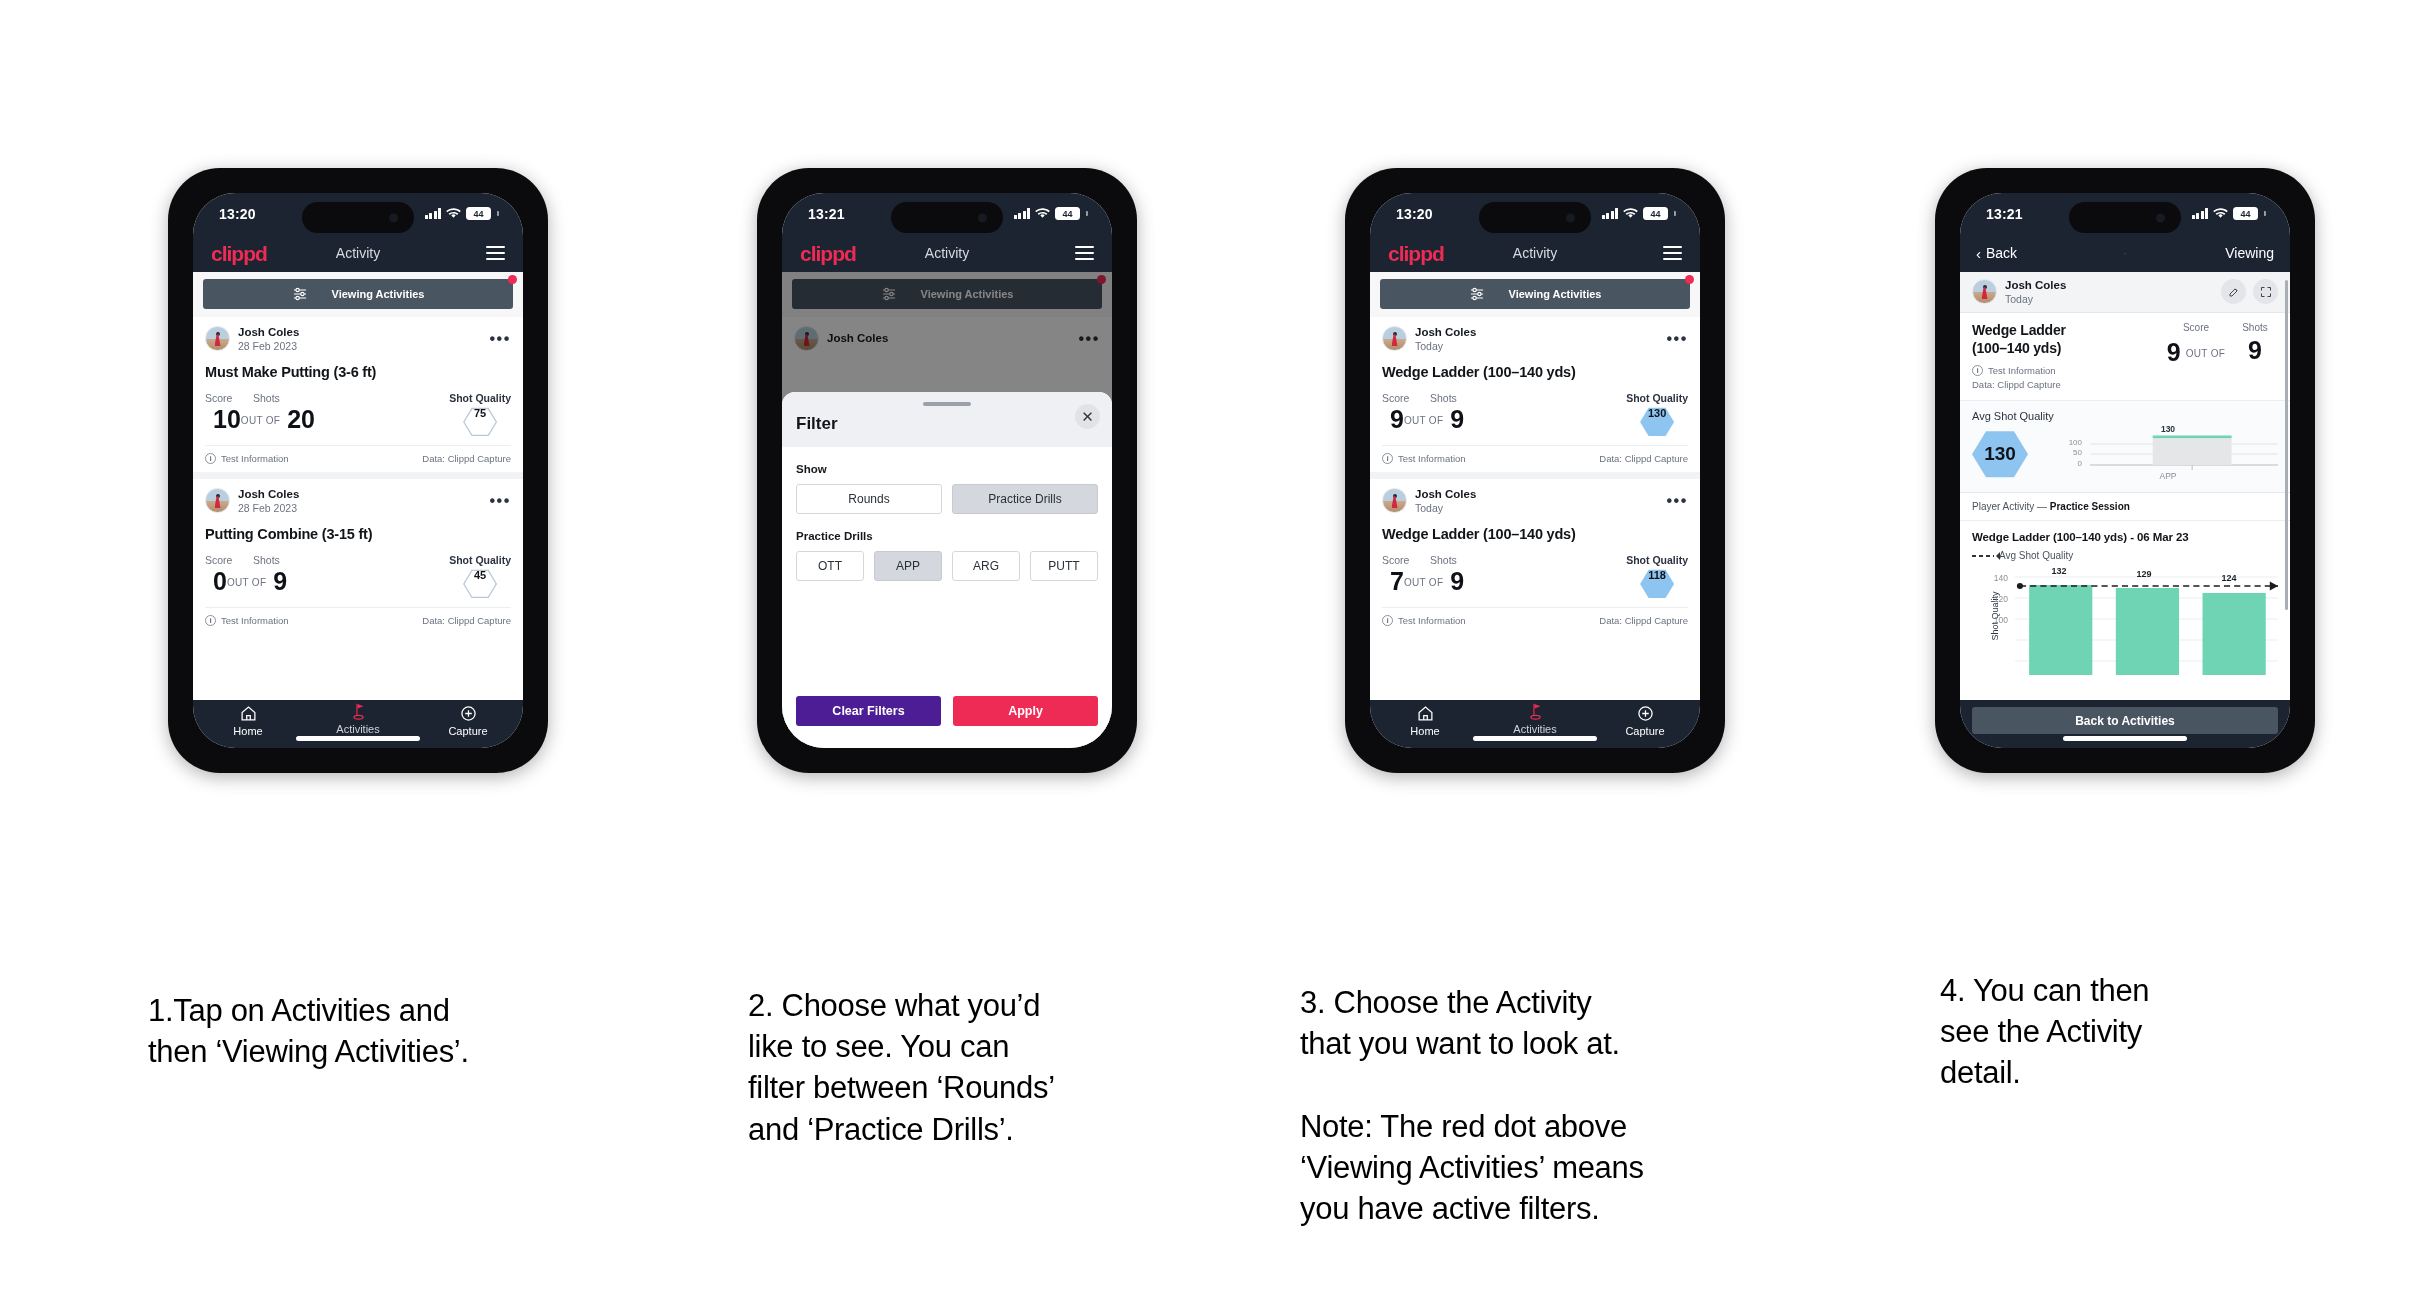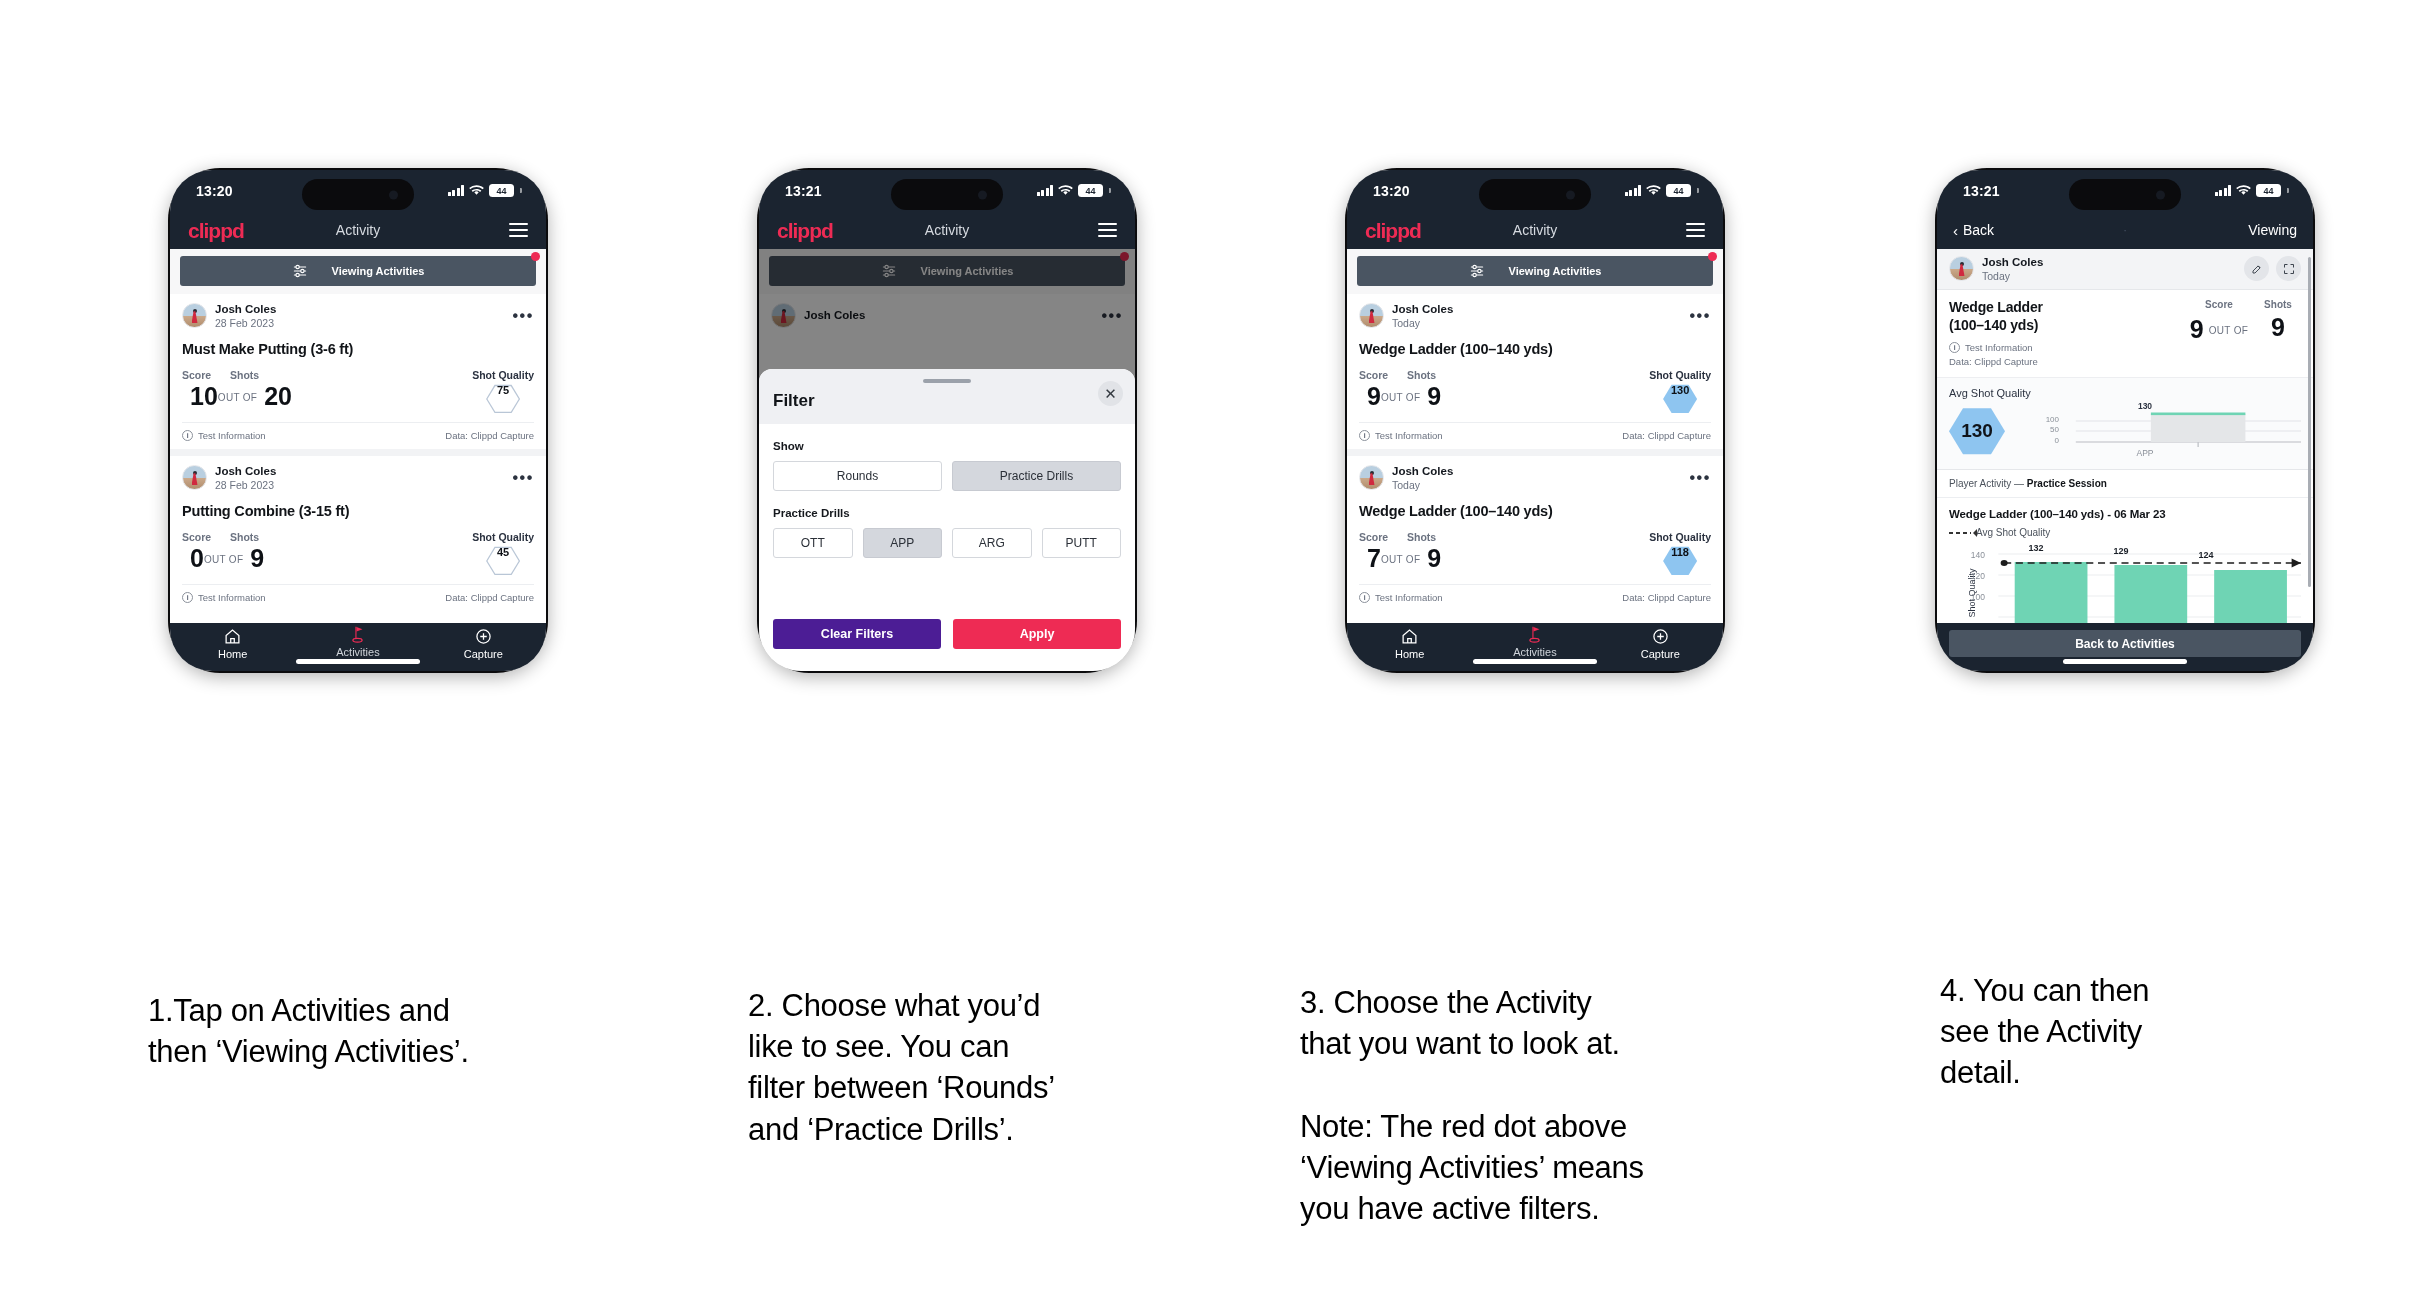--- a/index.html
+++ b/index.html
@@ -4,24 +4,24 @@
 <style>
   * { box-sizing: border-box; margin: 0; padding: 0; }
   html, body { width: 2423px; height: 1303px; background: #ffffff; }
   body { font-family: "Liberation Sans", sans-serif; position: relative; overflow: hidden; }
 
   .stage { position: relative; width: 2423px; height: 1303px; }
 
   
   .phone {
     position: absolute;
-    width: 380px; height: 505px;
+    width: 380px; height: 605px;
     background: #0b0b0d;
     border-radius: 52px;
-    padding: 2px;
+    padding: 25px;
     box-shadow: 0 4px 18px rgba(0,0,0,.30);
   }
   .phone-inner {
     position: relative;
     width: 100%; height: 100%;
     background: #ffffff;
     border-radius: 42px;
     overflow: hidden;
     display: flex; flex-direction: column;
   }
@@ -135,21 +135,21 @@
     width:4px; height:4px; border-radius:50%; background:#2b2b33;
   }
   .who { line-height: 1.18; }
   .who .nm { font-size: 11.5px; font-weight: bold; color: #14181f; }
   .who .dt { font-size: 10.5px; color: #6b7280; }
   .dots { margin-left: auto; color: #2c3340; font-size: 16px; letter-spacing: 1.6px; line-height: 0.6; font-weight:bold;}
 
   .card-title { font-size: 14.5px; font-weight: bold; color: #111418; margin: 12px 0 12px; letter-spacing: -.2px; }
 
   .metrics { display: flex; align-items: flex-start; position: relative; padding-bottom: 8px; }
-  .m-lab { font-size: 10.5px; color: #6b7280; font-weight: bold; }
+  .m-lab { font-size: 10.5px; color: #6b7280; }
   .m-score { width: 48px; }
   .m-shots { width: 110px; }
   .m-val { font-size: 25px; font-weight: bold; color: #0e1116; line-height: 1.05; margin-top: 2px; }
   .m-mid { font-size: 10px; color: #6b7280; align-self: flex-end; margin: 0 7px 6px 0; letter-spacing:.3px;}
   .row-vals { display: flex; align-items: flex-end; margin-left: 8px; }
   .m-quality { margin-left: auto; text-align: center; }
   .m-quality .m-lab { font-weight: bold; color: #2b3240; font-size: 10.5px;}
   .hexwrap { display:flex; justify-content:center; margin-top: 3px; }
   .hex {
     width: 34px; height: 30px; position: relative;

